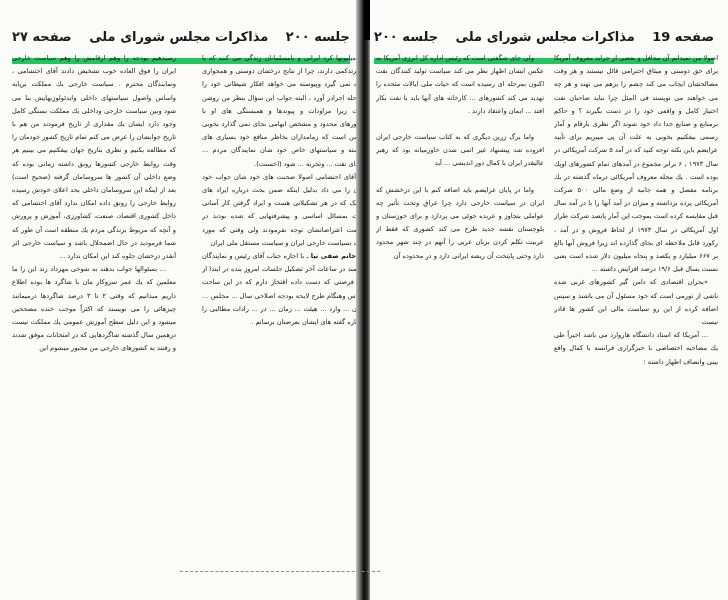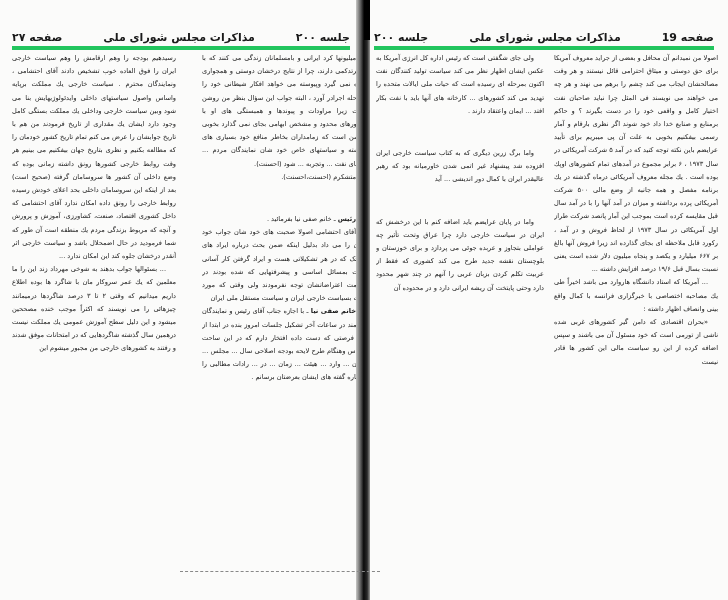--- a/index.html
+++ b/index.html
@@ -19,38 +19,38 @@
   .gutter {
     position:absolute; top:0; left:356px; width:14px; height:600px;
     background:linear-gradient(to right,#c9c9c7 0%,#555 35%,#0b0b0b 55%,#2a2a2a 80%,#9a9a98 100%);
   }
   .gutter-top {
     position:absolute; top:0; left:364px; width:6px; height:40px; background:#000;
   }
   .header {
     position:absolute; top:30px; height:14px;
     display:flex; justify-content:space-between; align-items:flex-end;
-    font-size:11px; font-weight:bold; direction:ltr;
-    border-bottom:4px solid #22c55e; padding-bottom:2px;
+    font-size:13px; font-weight:bold; direction:ltr;
+    border-bottom:6px solid #22c55e; padding-bottom:14px;
   }
   .page.left .header  { left:12px; width:338px; }
   .page.right .header { left:6px; width:340px; }
   .header span { white-space:nowrap; }
   .col {
     position:absolute; top:52px; bottom:18px;
     direction:rtl; text-align:justify;
     font-size:6.6px; line-height:13.2px;
     overflow:hidden;
   }
   .page.left .col.c1  { left:202px; width:164px; }
   .page.left .col.c2  { left:12px;  width:164px; }
   .page.right .col.c1 { left:186px; width:164px; }
   .page.right .col.c2 { left:8px;   width:168px; }
   .col p { margin:0; text-indent:10px; }
-  .col p.gap { margin-top:29px; }
+  .col p.gap { margin-top:13px; }
   .col .speaker { font-weight:bold; }
   .col .noindent { text-indent:0; }
   .scan-line {
     position:absolute; height:0; border-top:1px dashed #888;
   }
 </style>
 </head>
 <body>
 
 <div class="spread">
@@ -58,27 +58,20 @@
   <div class="page left">
     <div class="header">
       <span>صفحه ۲۷</span>
       <span>مذاکرات مجلس شورای ملی</span>
       <span>جلسه ۲۰۰</span>
     </div>
 
     <div class="col c1">
       <p>
         <span>میلیونها کرد ایرانی و بامسلمانان زندگی می کنند که با مایپرتدکمی دارند، چرا از نتایج درخشان دوستی و همجواری بهره نمی گیرد وپیوسته می خواهد افکار شیطانی خود را بمرحله اجرادر آورد ، البته جواب این سؤال بنظر من روشن است زیرا مراودات و پیوندها و همبستگی های او با کشورهای محدود و مشخص ابهامی بجای نمی گذارد بخوبی روشن است که زمامداران بخاطر منافع خود بسیاری های گذشته و سیاستهای خاص خود شان نمایندگان مردم ... پولهای نفت ... وتجربه ... شود (احسنت).</span>
-      </p>
-      <p>
-        <span>متشکرم (احسنت،احسنت).</span>
-      </p>
-      <p class="gap">
-        <span class="speaker">رئیس</span>
-        <span>ـ خانم صفی نیا بفرمائید .</span>
       </p>
       <p>
         <span>آقای احتشامی اصولا صحبت های خود شان جواب خود شان را می داد بدلیل اینکه ضمن بحث درباره ایراد های کوچک که در هر تشکیلاتی هست و ایراد گرفتن کار آسانی است بمسائل اساسی و پیشرفتهایی که شده بودند در قسمت اعتراضاتشان توجه نفرمودند ولی وقتی که مورد بحث بسیاست خارجی ایران و سیاست مستقل ملی ایران</span>
       </p>
       <p>
         <span class="speaker">خانم صفی نیا</span>
         <span>ـ با اجازه جناب آقای رئیس و نمایندگان ارجمند در ساعات آخر تشکیل جلسات امروز بنده در ابتدا از این فرصتی که دست داده افتخار دارم که در این ساحت مقدس وهنگام طرح لایحه بودجه اصلاحی سال ... مجلس ... ایران ... وارد ... هیئت ... زمان ... در ... رادات مطالبی را در باره گفته های ایشان بعرضتان برسانم .</span>
       </p>
     </div>
 
@@ -97,24 +90,24 @@
       <span>جلسه ۲۰۰</span>
       <span>مذاکرات مجلس شورای ملی</span>
       <span>صفحه 19</span>
     </div>
 
     <div class="col c1">
       <p class="noindent">
         <span>اصولا من نمیدانم آن محافل و بعضی از جراید معروف آمریکا برای حق دوستی و میثاق احترامی قائل نیستند و هر وقت مصالحشان ایجاب می کند چشم را برهم می نهند و هر چه می خواهند می نویسند فی المثل چرا نباید صاحبان نفت اختیار کامل و واقعی خود را در دست بگیرند ؟ و حاکم برمنابع و صنایع خدا داد خود شوند اگر نظری بارقام و آمار رسمی بیفکنیم بخوبی به علت آن پی میبریم برای تأیید عرایضم باین نکته توجه کنید که در آمد ۵ شرکت آمریکائی در سال ۱۹۷۳ ، ۶ برابر مجموع در آمدهای تمام کشورهای اوپك بوده است . یك مجله معروف آمریکائی درماه گذشته در یك برنامه مفصل و همه جانبه از وضع مالی ۵۰۰ شرکت آمریکائی پرده برداشته و میزان در آمد آنها را با در آمد سال قبل مقایسه کرده است بموجب این آمار پانصد شرکت طراز اول آمریکائی در سال ۱۹۷۳ از لحاظ فروش و در آمد ، رکورد قابل ملاحظه ای بجای گذارده اند زیرا فروش آنها بالغ بر ۶۶۷ میلیارد و یکصد و پنجاه میلیون دلار شده است یعنی نسبت بسال قبل ۱۹/۶ درصد افزایش داشته ...</span>
       </p>
       <p>
-        <span>... آمریکا که استاد دانشگاه هاروارد می باشد اخیراً طی یك مصاحبه اختصاصی با خبرگزاری فرانسه با کمال واقع بینی وانصاف اظهار داشته :</span>
+        <span>«بحران اقتصادی که دامن گیر کشورهای غربی شده ناشی از تورمی است که خود مسئول آن می باشند و سپس اضافه کرده از این رو سیاست مالی این کشور ها قادر نیست</span>
       </p>
       <p>
-        <span>«بحران اقتصادی که دامن گیر کشورهای غربی شده ناشی از تورمی است که خود مسئول آن می باشند و سپس اضافه کرده از این رو سیاست مالی این کشور ها قادر نیست</span>
+        <span>... آمریکا که استاد دانشگاه هاروارد می باشد اخیراً طی یك مصاحبه اختصاصی با خبرگزاری فرانسه با کمال واقع بینی وانصاف اظهار داشته :</span>
       </p>
     </div>
 
     <div class="col c2">
       <p>
         <span>ولی جای شگفتی است که رئیس اداره کل انرژی آمریکا به عکس ایشان اظهار نظر می کند سیاست تولید کنندگان نفت اکنون بمرحله ای رسیده است که حیات ملی ایالات متحده را تهدید می کند کشورهای ... کارخانه های آنها باید با نفت بکار افتد ... ایمان واعتقاد دارند .</span>
       </p>
       <p class="gap">
         <span>واما برگ زرین دیگری که به کتاب سیاست خارجی ایران افزوده شد پیشنهاد غیر اتمی شدن خاورمیانه بود که رهبر عالیقدر ایران با کمال دور اندیشی ... آید</span>
       </p>

